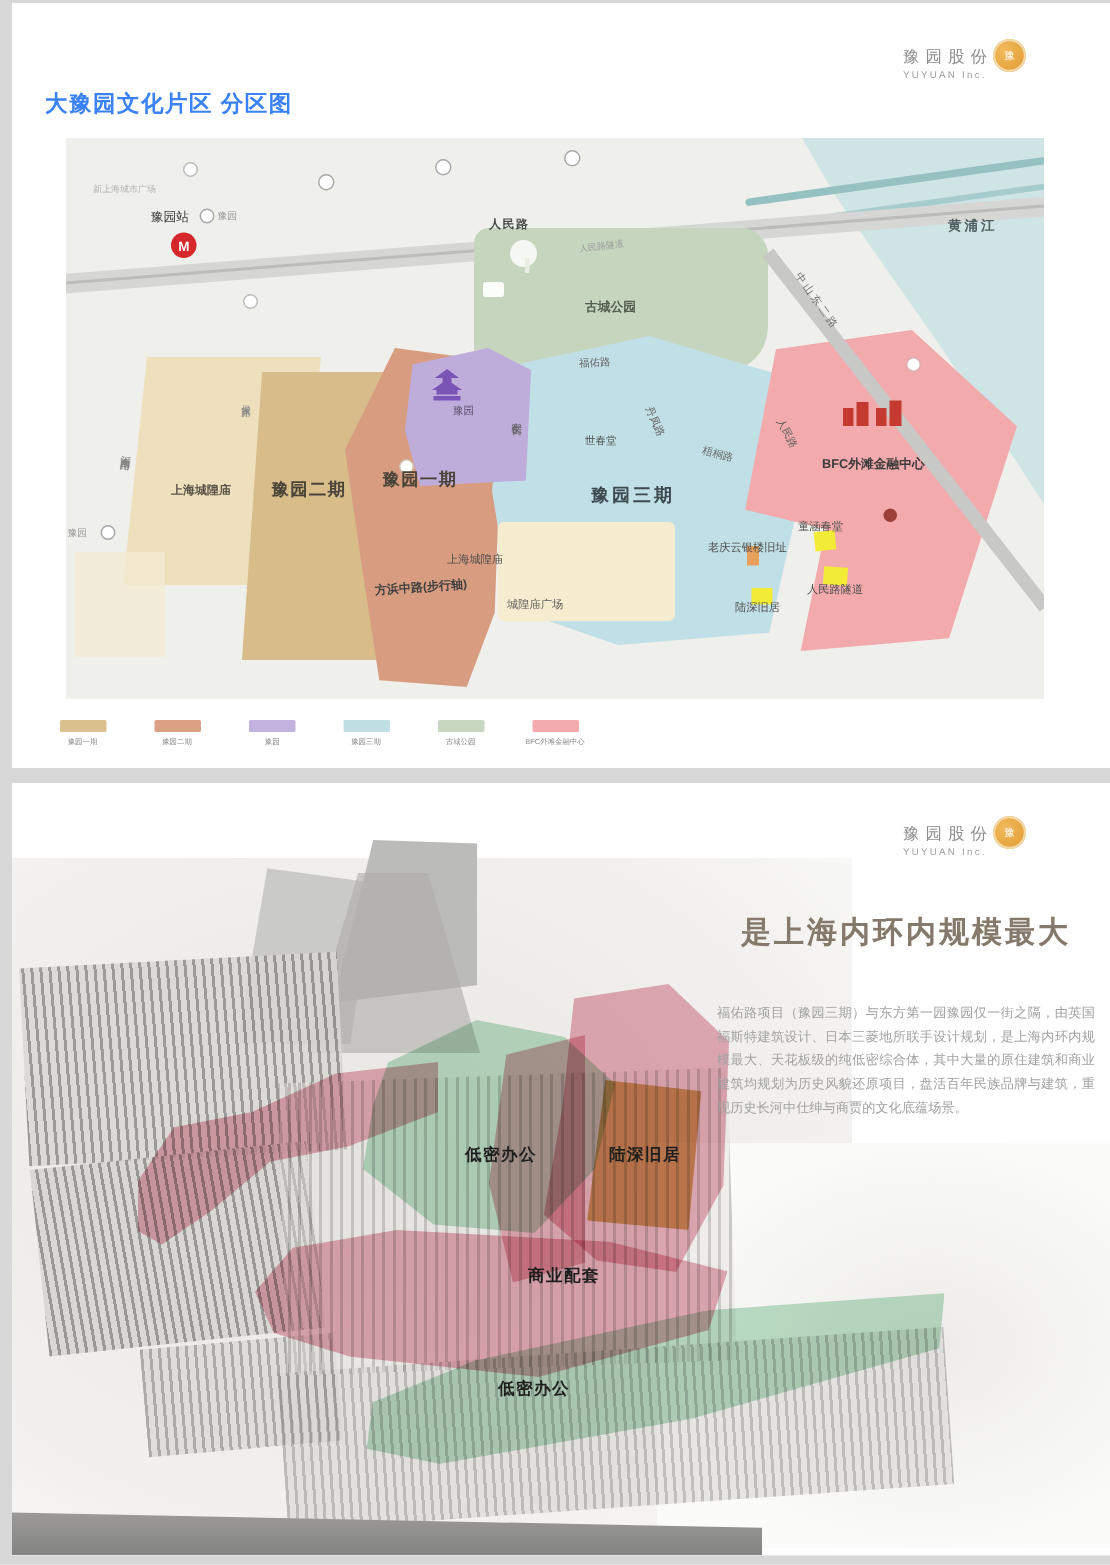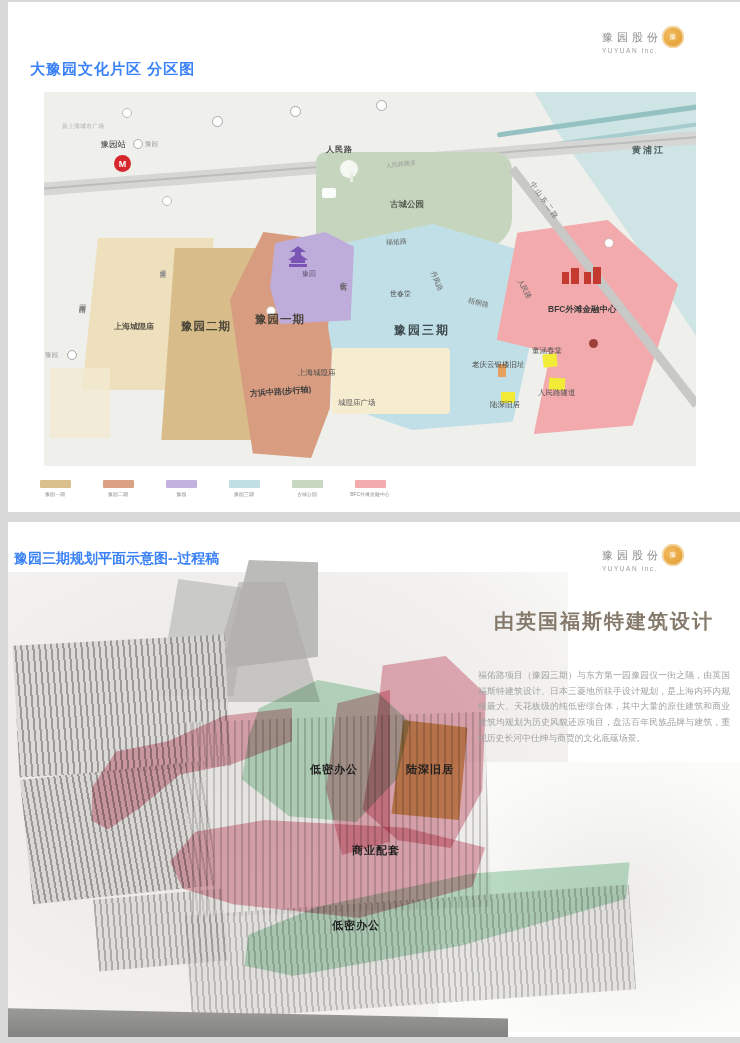--- a/index.html
+++ b/index.html
@@ -188,23 +188,22 @@
   <div class="ov" style="left:162px;top:298px;width:315px;height:98px;background:#e7a8b5;opacity:.9;clip-path:polygon(0 42%,8% 12%,30% 0,75% 8%,100% 28%,96% 68%,60% 100%,20% 86%,4% 70%);"></div>
   <div class="ov" style="left:234px;top:158px;width:168px;height:142px;background:#badfc6;opacity:.92;clip-path:polygon(10% 20%,45% 0,80% 8%,100% 30%,92% 70%,68% 100%,28% 96%,0 70%,4% 40%);"></div>
   <div class="ov" style="left:384px;top:198px;width:78px;height:102px;background:#d7b166;opacity:.95;transform:rotate(14deg);clip-path:polygon(0 8%,82% 0,100% 90%,14% 100%);"></div>
   <div class="ov" style="left:232px;top:356px;width:395px;height:80px;background:#badfc6;opacity:.92;transform:rotate(-7deg);clip-path:polygon(2% 42%,20% 18%,60% 0,100% 10%,98% 55%,55% 88%,12% 100%,0 80%);"></div>
 
   <div class="plan-lbl" style="left:302px;top:240px;">低密办公</div>
   <div class="plan-lbl" style="left:398px;top:240px;">陆深旧居</div>
   <div class="plan-lbl" style="left:344px;top:321px;">商业配套</div>
   <div class="plan-lbl" style="left:324px;top:396px;">低密办公</div>
 
-  <div class="slide-title" style="left:6px;top:28px;font-size:14px;z-index:30;">豫园三期规划平面示意图--过程稿</div>
   <div class="logo" style="top:26px;">
     <div class="txt">
       <div class="cn">豫园股份</div>
       <div class="en">YUYUAN Inc.</div>
     </div>
     <div class="seal">豫</div>
   </div>
-  <div id="heading2">由英国福斯特建筑设计</div>
+  <div id="heading2">是上海内环内规模最大</div>
   <div id="para2">福佑路项目（豫园三期）与东方第一园豫园仅一街之隔，由英国福斯特建筑设计、日本三菱地所联手设计规划，是上海内环内规模最大、天花板级的纯低密综合体，其中大量的原住建筑和商业建筑均规划为历史风貌还原项目，盘活百年民族品牌与建筑，重现历史长河中仕绅与商贾的文化底蕴场景。</div>
 </div>
 
 </body></html>

